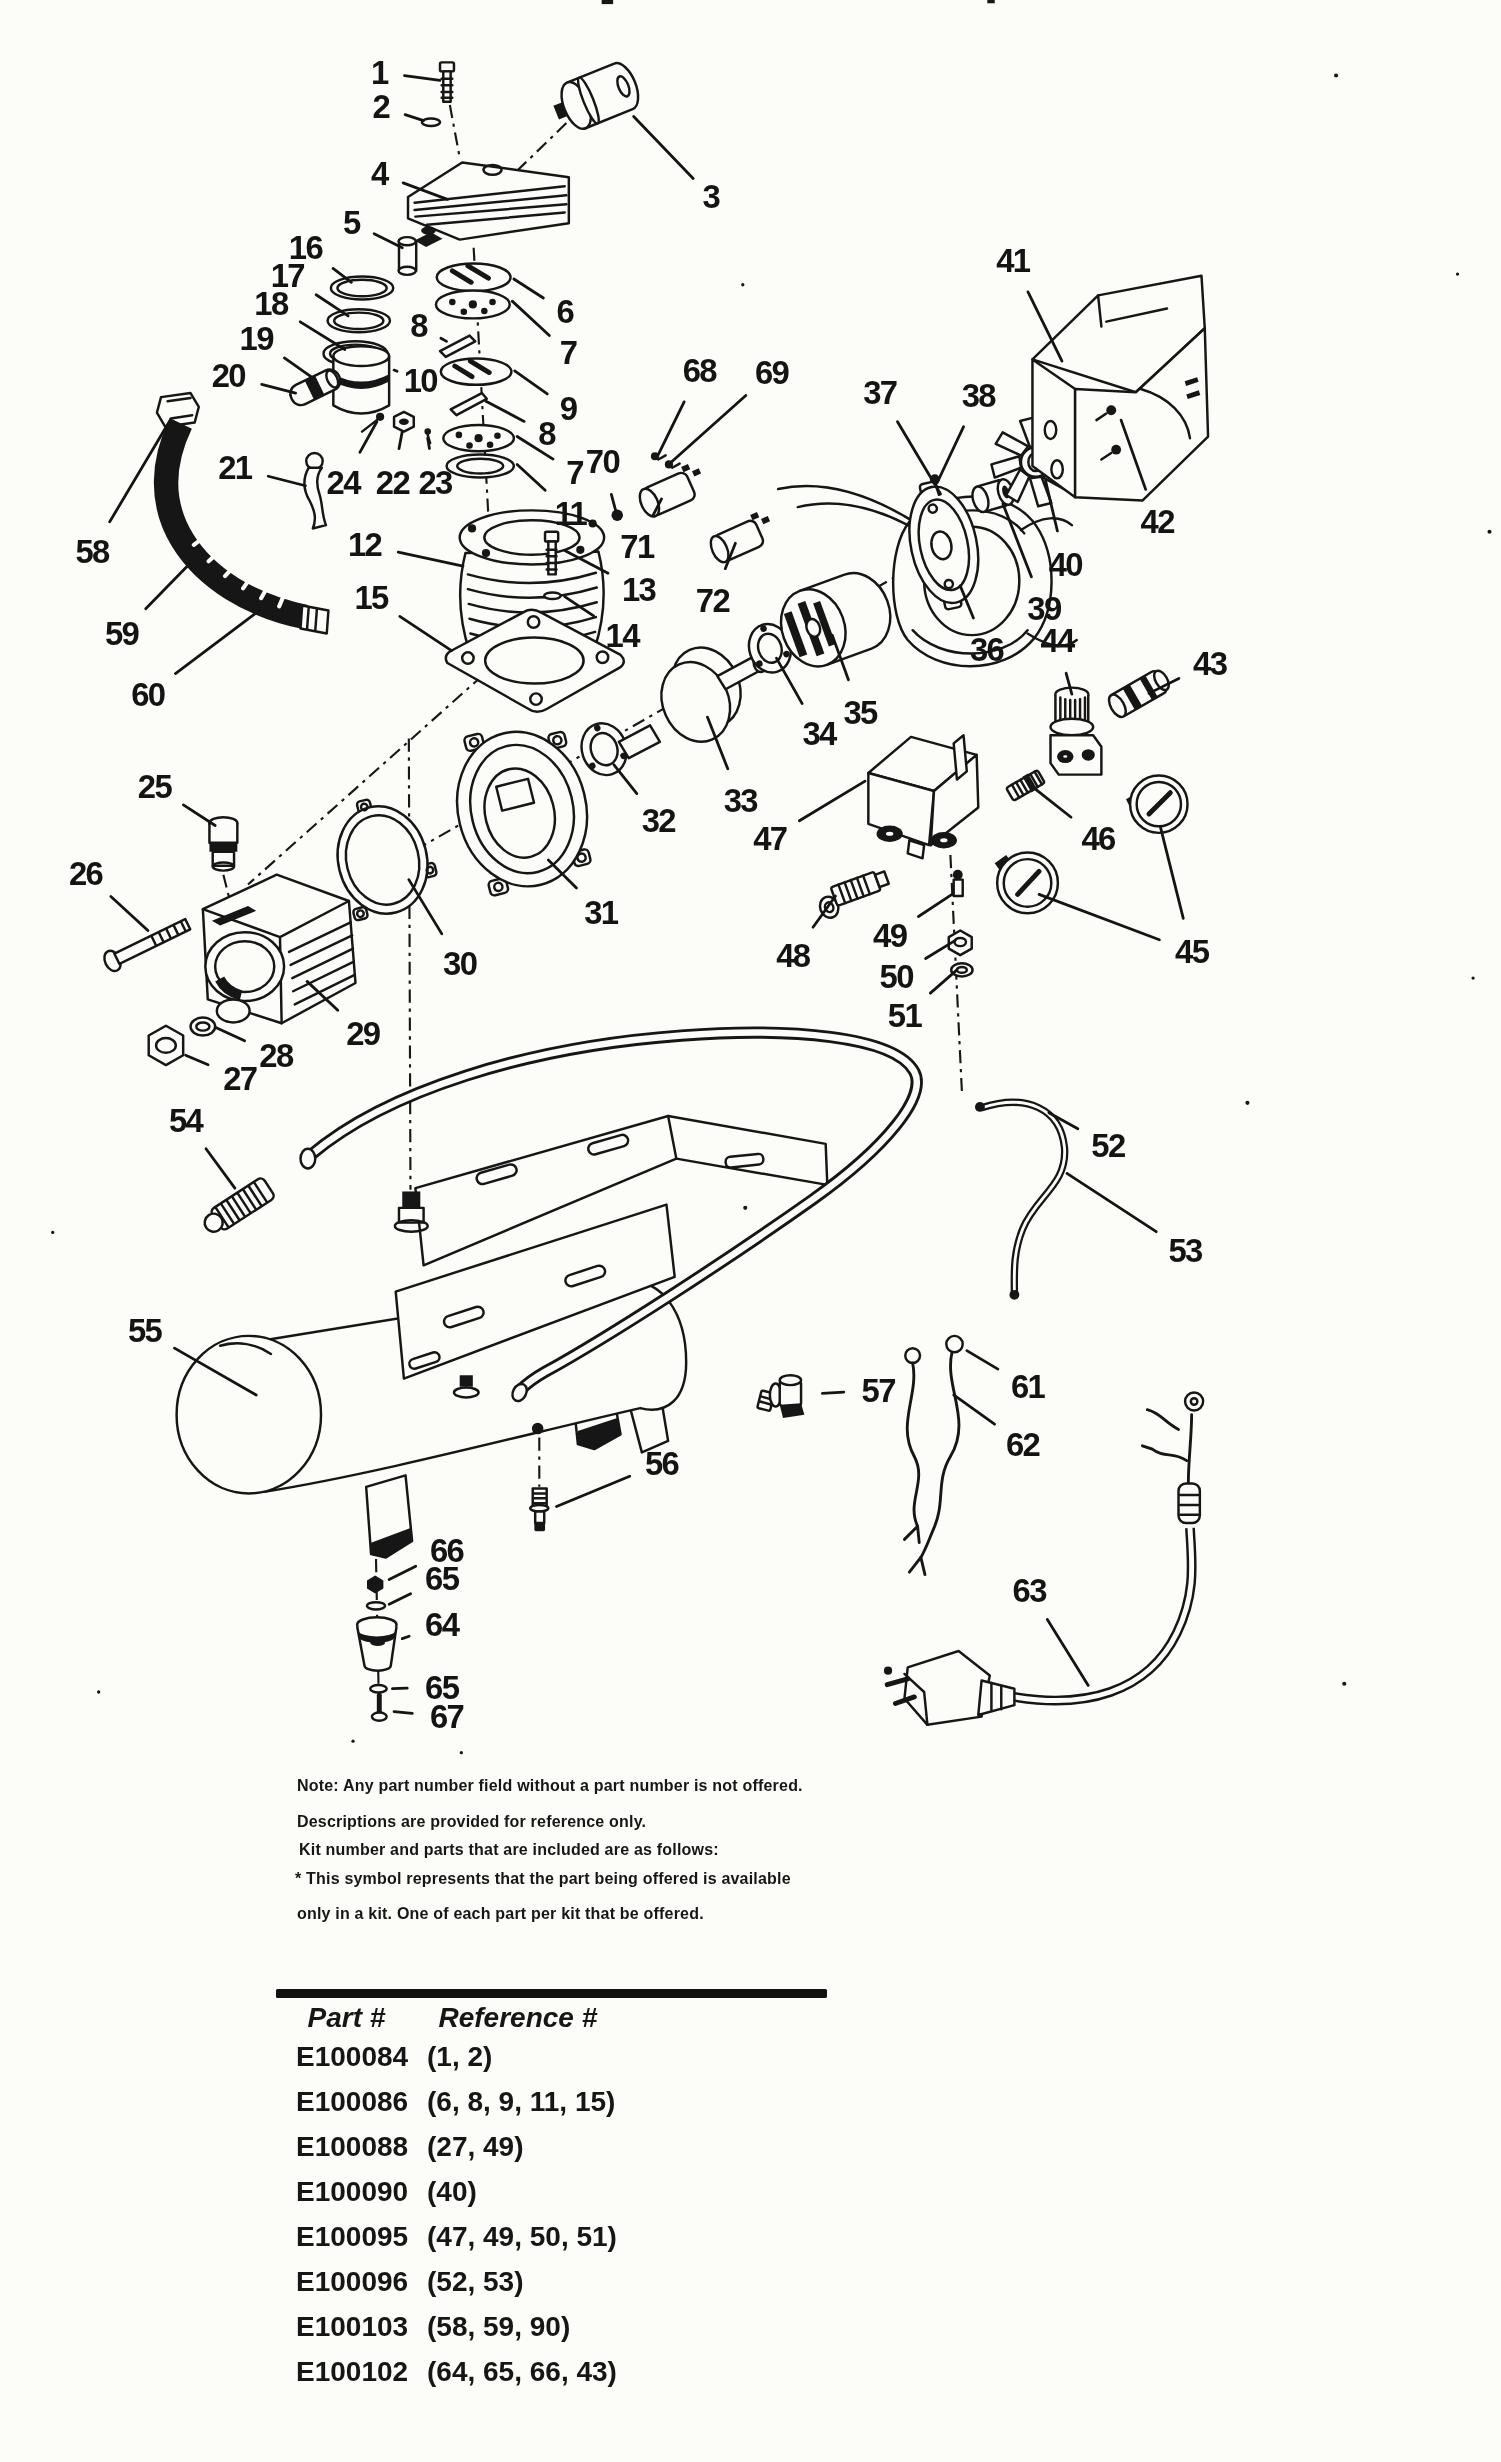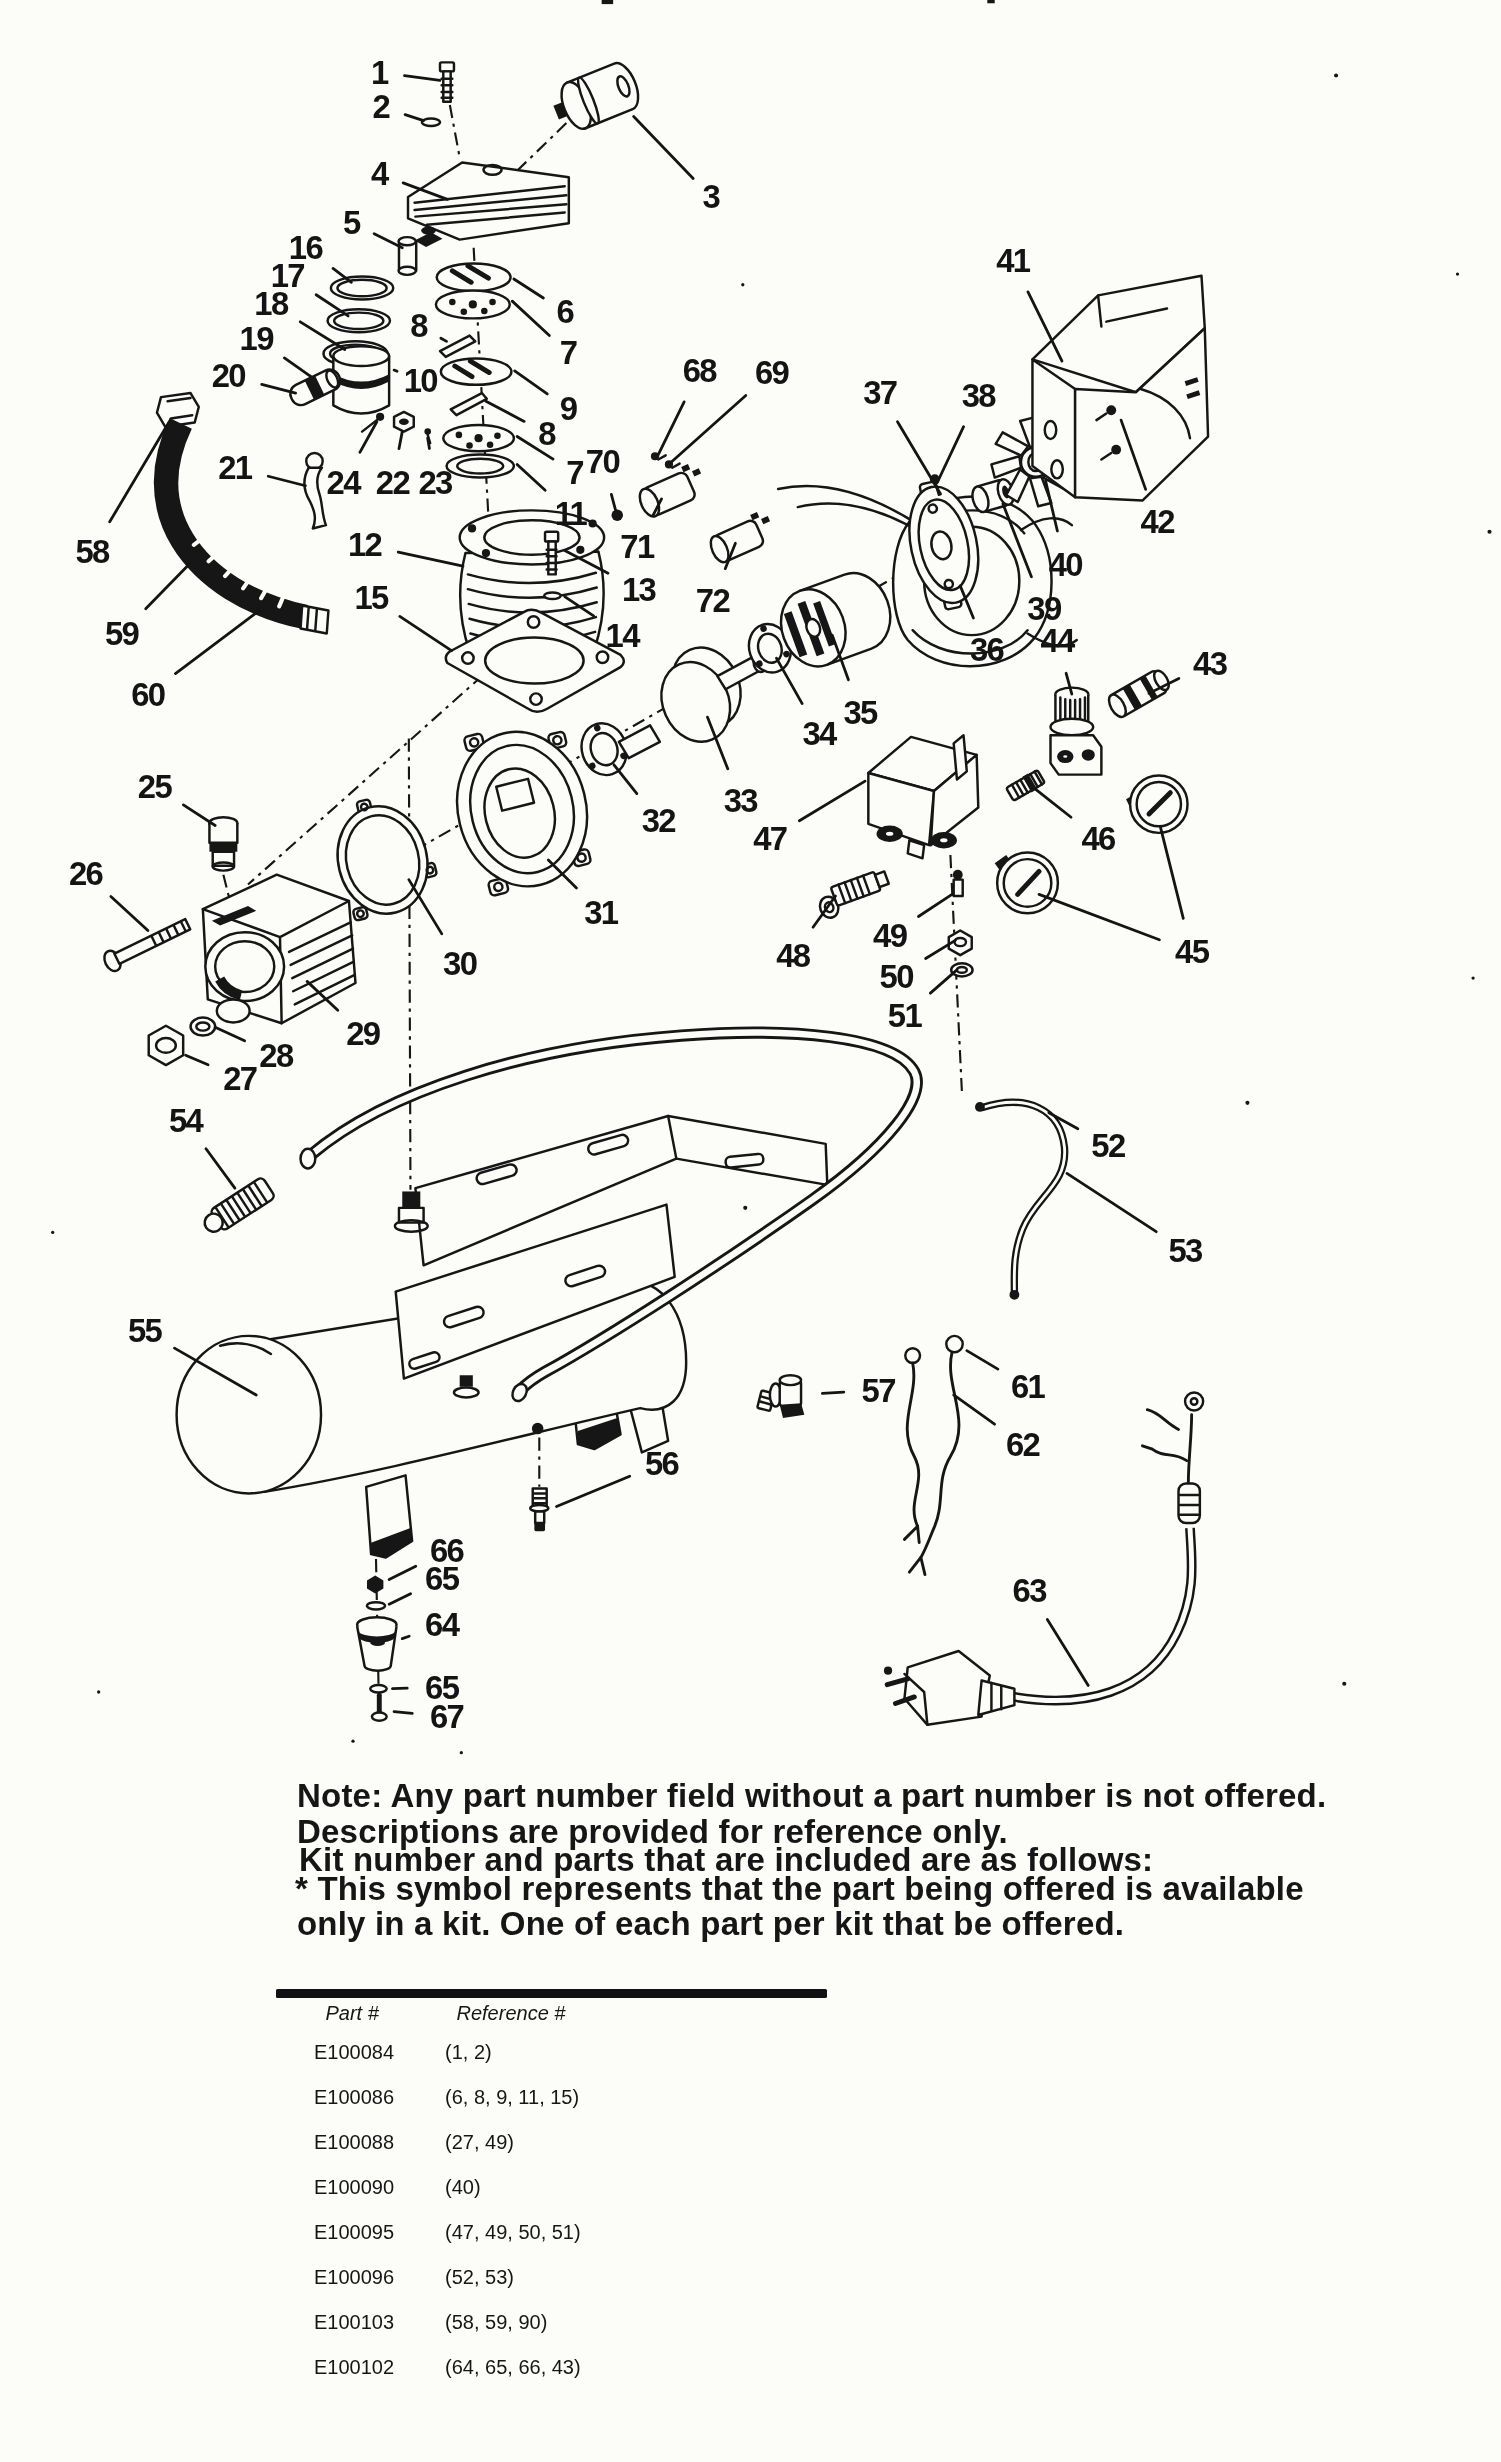--- a/index.html
+++ b/index.html
@@ -15,23 +15,23 @@
   .tube{fill:none;stroke:#161616;stroke-width:9}
   .tubecore{fill:none;stroke:#fcfcf9;stroke-width:3.5}
   .handle{fill:none;stroke:#161616;stroke-width:15}
   .handlecore{fill:none;stroke:#fcfcf9;stroke-width:8}
   .cord{fill:none;stroke:#161616;stroke-width:12}
   .cordcore{fill:none;stroke:#fcfcf9;stroke-width:6}
   .wire{fill:none;stroke:#161616;stroke-width:3.5;stroke-linecap:round}
   .leader{stroke:#141414;stroke-width:3.4;stroke-linecap:round}
   .plabel{font-family:"Liberation Sans",sans-serif;font-weight:bold;font-size:40px;
           fill:#141414;text-anchor:middle;letter-spacing:-2px}
-  .note{position:absolute;font-weight:bold;font-size:33px;letter-spacing:0.2px;white-space:nowrap}
+  .note{position:absolute;font-weight:bold;font-size:16px;letter-spacing:0.2px;white-space:nowrap}
   .bar{position:absolute;background:#111;border-radius:1.6px}
-  .kit-table{position:absolute;left:314px;top:2002px;font-size:20px;font-weight:normal}
+  .kit-table{position:absolute;left:296px;top:2002px;font-size:28px;font-weight:bold}
   .kt-head{display:flex;height:39px;font-style:italic}
   .kt-row{display:flex;height:45px}
   .c1{flex:0 0 131px}
   .c2{flex:1;white-space:nowrap}
 </style>
 </head>
 <body>
 
 <div class="page">
 

